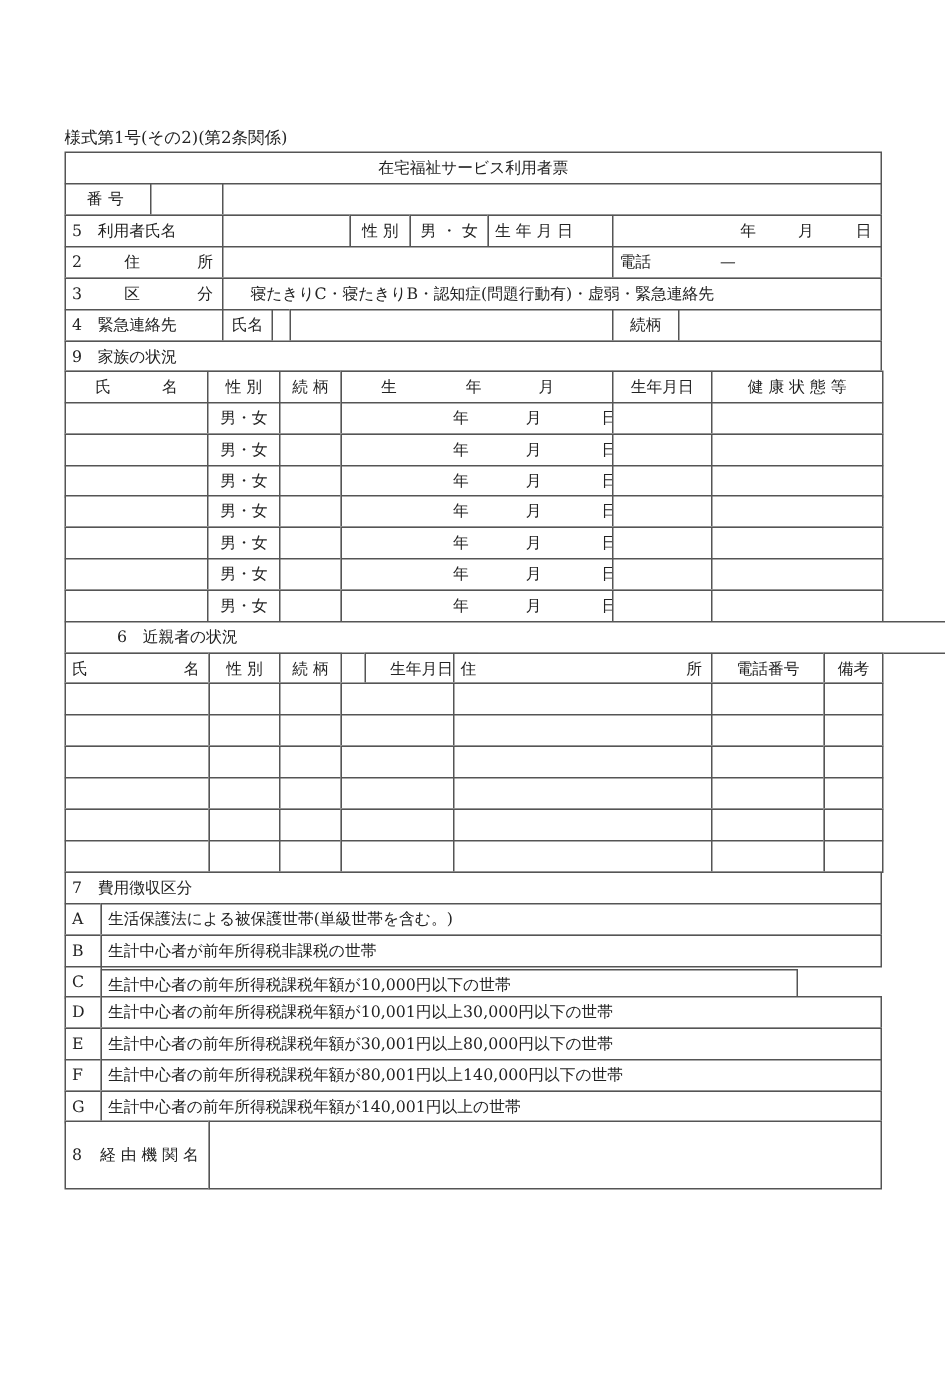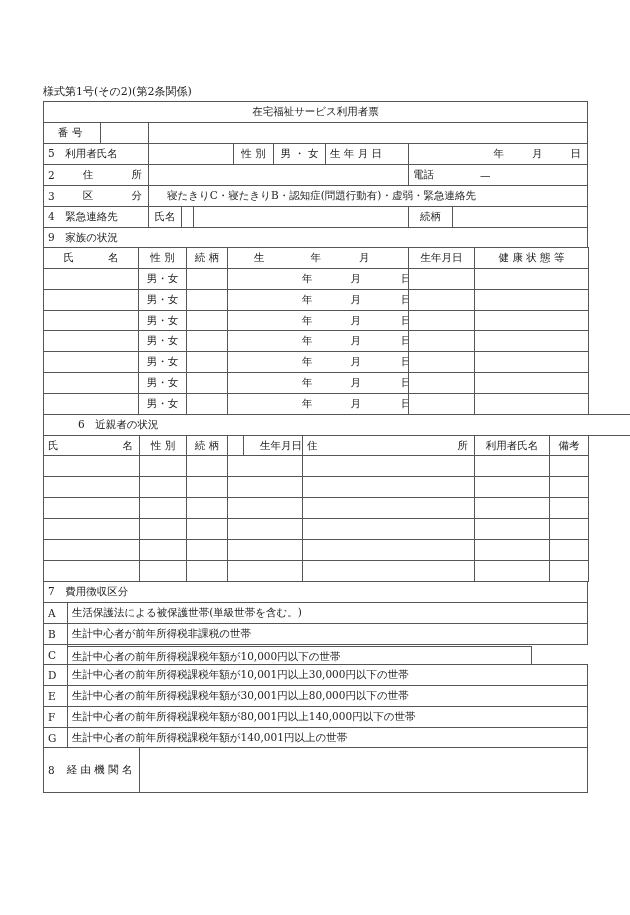--- a/index.html
+++ b/index.html
@@ -156,21 +156,21 @@
         <span style="">氏</span>
         <span style="">名</span>
       </div>
       <div class="c ctr" style="left:139px;top:435px;width:48px;height:21px;">性 別</div>
       <div class="c ctr" style="left:186px;top:435px;width:42px;height:21px;">続 柄</div>
       <div class="c ctr" style="left:227px;top:435px;width:76px;height:21px;margin-left:16px;">生年月日</div>
       <div class="c spread" style="left:302px;top:435px;width:173px;height:21px;">
         <span style="">住</span>
         <span style="">所</span>
       </div>
-      <div class="c ctr" style="left:474px;top:435px;width:76px;height:21px;">利用者氏名</div>
+      <div class="c ctr" style="left:474px;top:435px;width:76px;height:21px;">電話番号</div>
       <div class="c ctr" style="left:549px;top:435px;width:40px;height:21px;">備考</div>
       <div class="c " style="left:43px;top:455px;width:97px;height:22px;"></div>
       <div class="c " style="left:139px;top:455px;width:48px;height:22px;"></div>
       <div class="c " style="left:186px;top:455px;width:42px;height:22px;"></div>
       <div class="c " style="left:227px;top:455px;width:76px;height:22px;"></div>
       <div class="c " style="left:302px;top:455px;width:173px;height:22px;"></div>
       <div class="c " style="left:474px;top:455px;width:76px;height:22px;"></div>
       <div class="c " style="left:549px;top:455px;width:40px;height:22px;"></div>
       <div class="c " style="left:43px;top:476px;width:97px;height:22px;"></div>
       <div class="c " style="left:139px;top:476px;width:48px;height:22px;"></div>

